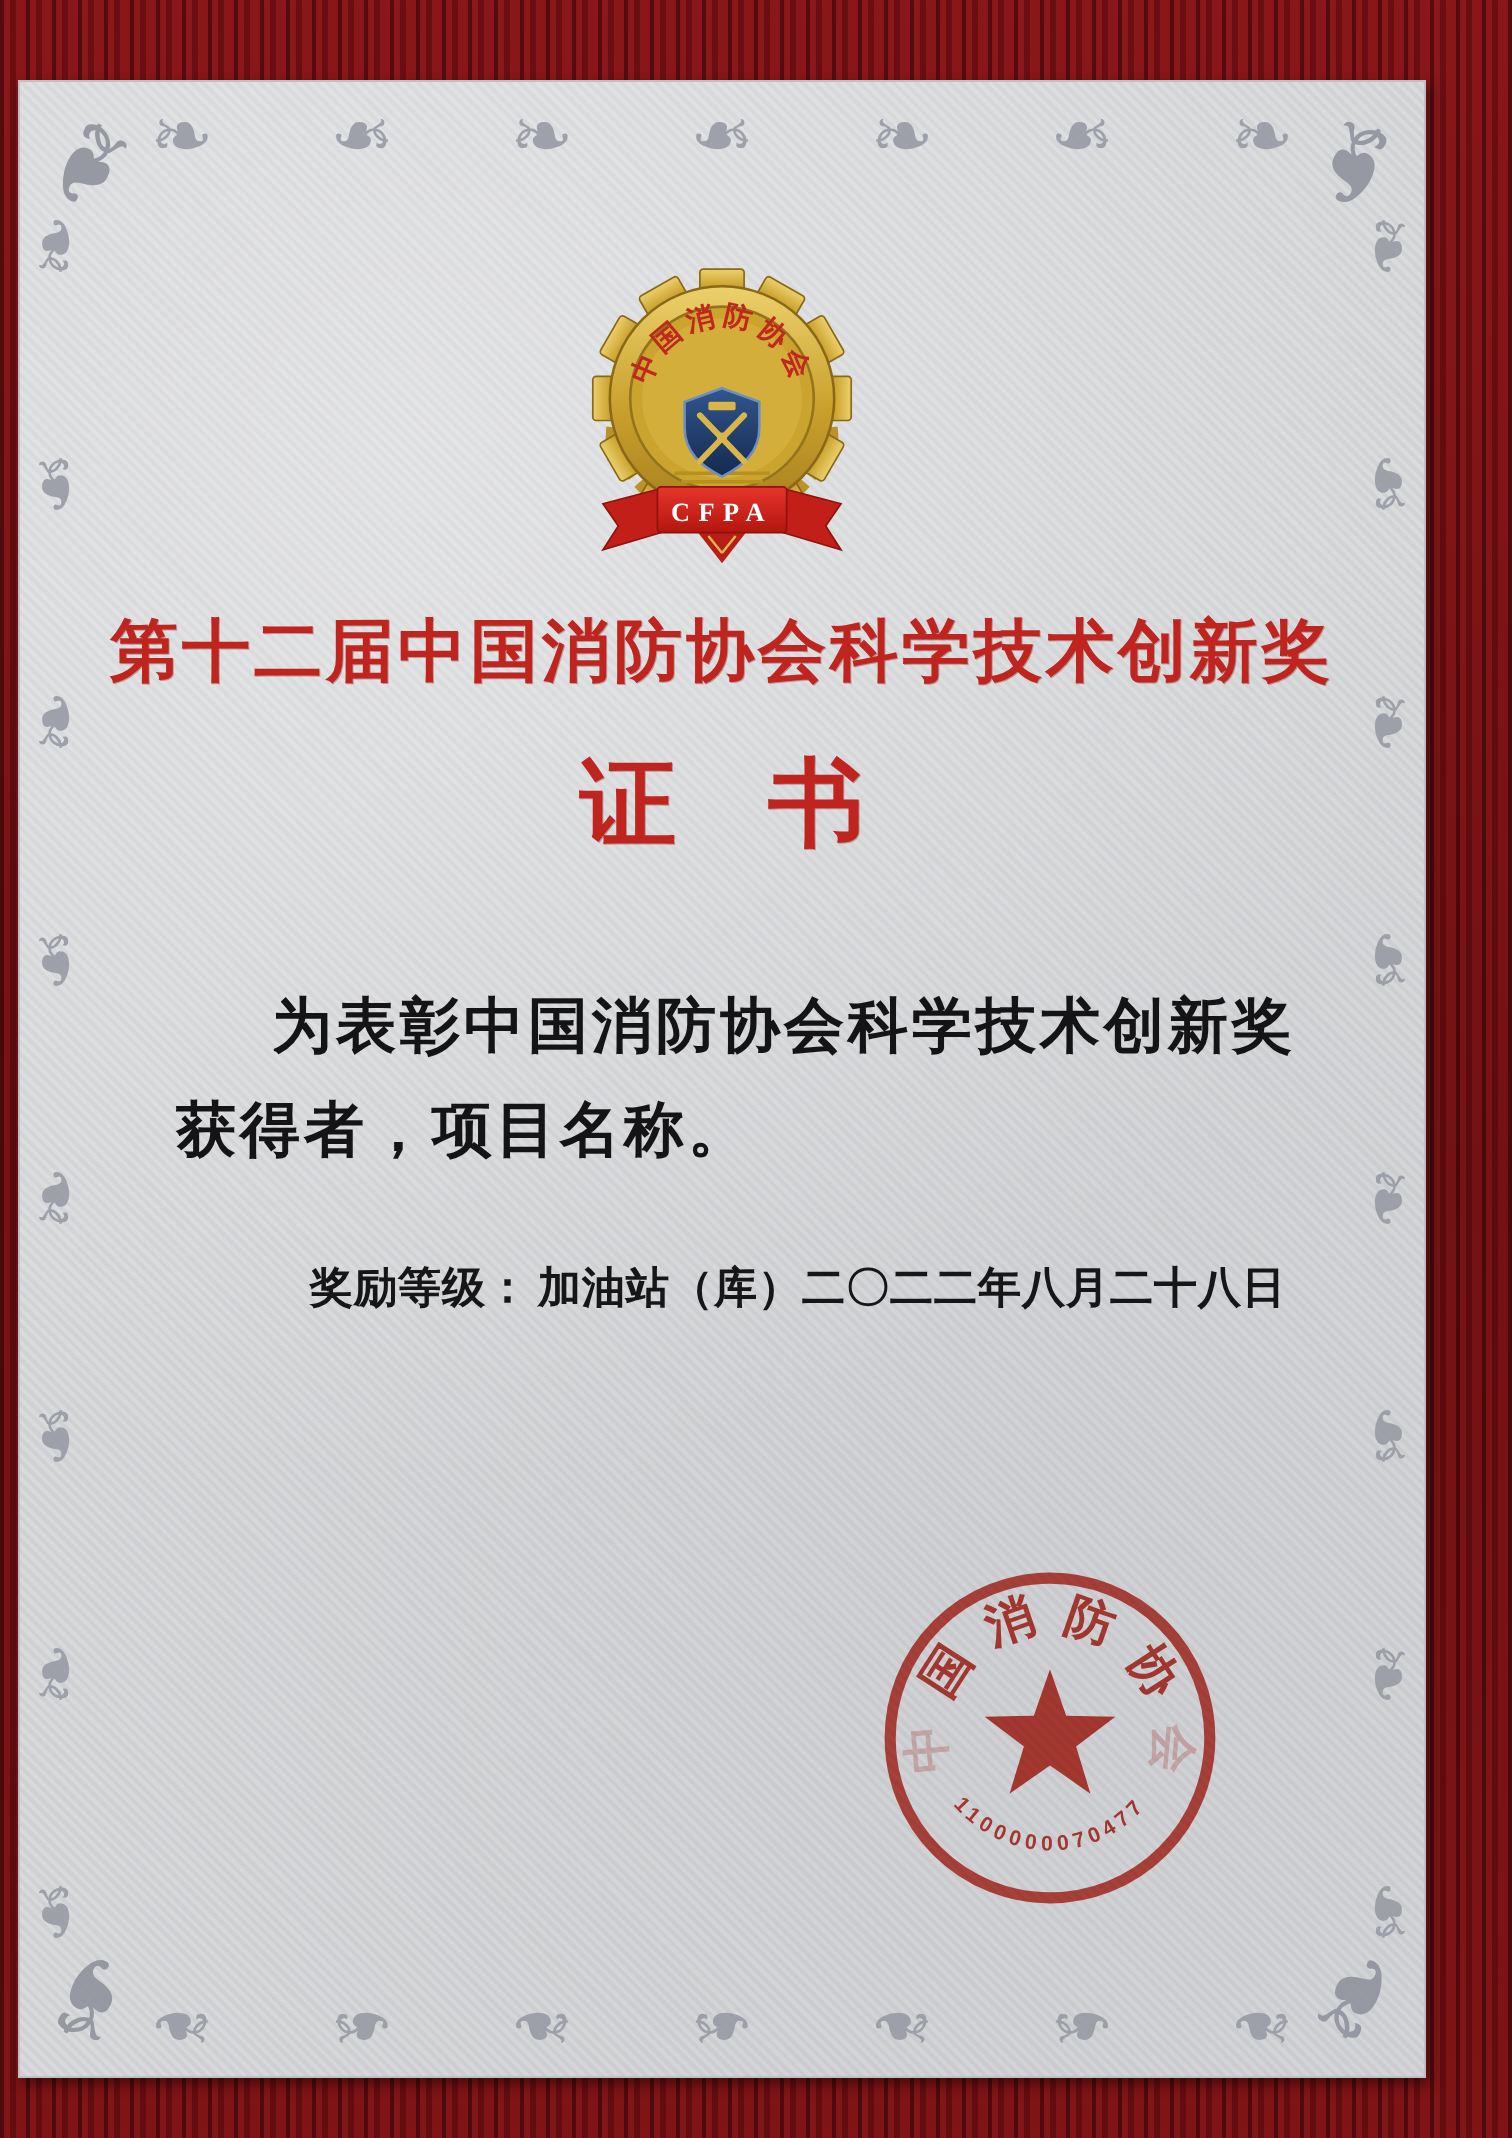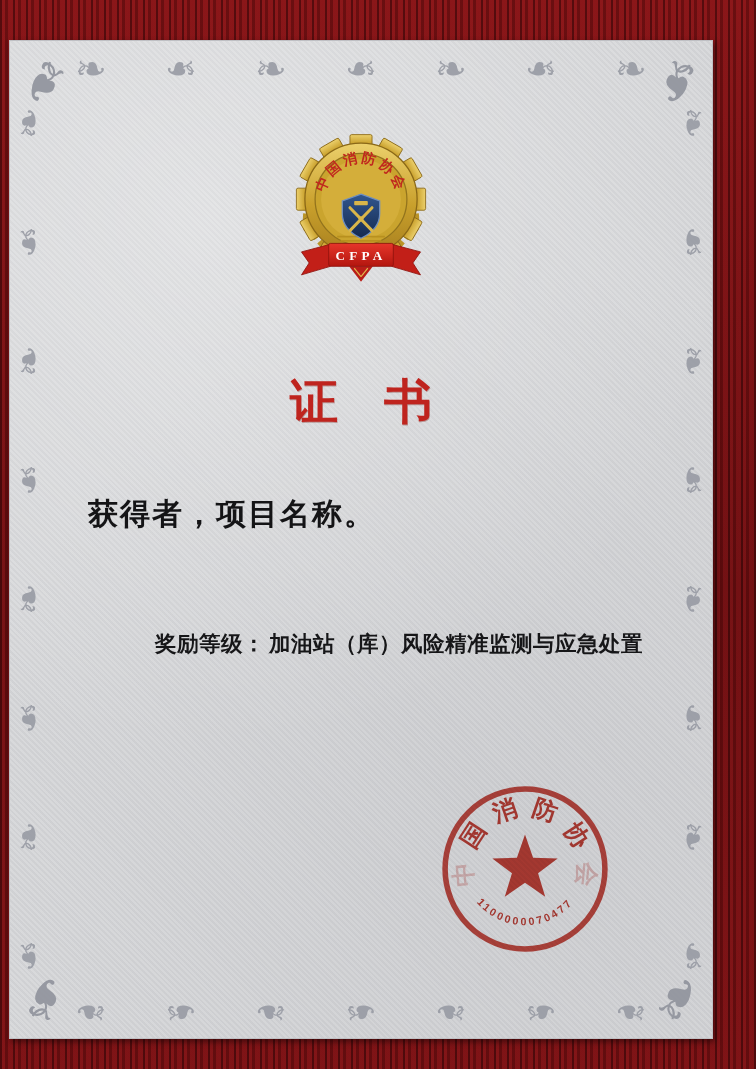--- a/index.html
+++ b/index.html
@@ -216,31 +216,33 @@
         <path d="M86,171 L100,189 L114,171 Z" fill="#b91d17"></path>
         <g stroke="#e0b84e" stroke-width="1.4">
           <line x1="92" y1="173" x2="100" y2="183"></line>
             <line x1="100" y1="183" x2="108" y2="173"></line>
         </g>
         <rect x="62" y="144" width="76" height="27" rx="2" fill="url(#ribbonred)" stroke="#8f120d" stroke-width="1"></rect>
         <text x="100" y="164" text-anchor="middle" font-size="15.5" font-weight="bold" letter-spacing="5" fill="#ffffff" font-family="Liberation Serif, serif">CFPA</text>
       </g>
     </svg>
 
+    <div class="title">第十二届中国消防协会科学技术创新奖</div>
     <div class="heading-wrap">
       <div class="heading">证书</div>
     </div>
 
 
     <div class="body-text">
+      <div class="indent">为表彰中国消防协会科学技术创新奖</div>
       <div>获得者，项目名称。</div>
     </div>
 
     <div class="field f-project">
-      <span class="lbl">奖励等级：</span><span>加油站（库）风险精准监测与应急处置</span>
+      <span class="lbl">奖励等级：</span><span>加油站（库）二〇二二年八月二十八日</span>
     </div>
 
 
 
 
     <svg class="seal" viewBox="0 0 174 174">
       <circle cx="87" cy="87" r="79" fill="none" stroke="#c5352b" stroke-width="5.5" opacity=".95"></circle>
       <path d="M87,53 L95,76 L119.3,76.5 L99.9,91.2 L107,114.5 L87,100.6 L67,114.5 L74.1,91.2 L54.7,76.5 L79,76 Z" fill="#c5352b"></path>
       <g font-size="24" font-weight="bold" fill="#c5352b" text-anchor="middle" font-family="Liberation Sans, sans-serif">
         <text transform="rotate(-95 87 87)" x="87" y="34" opacity=".28">中</text>

